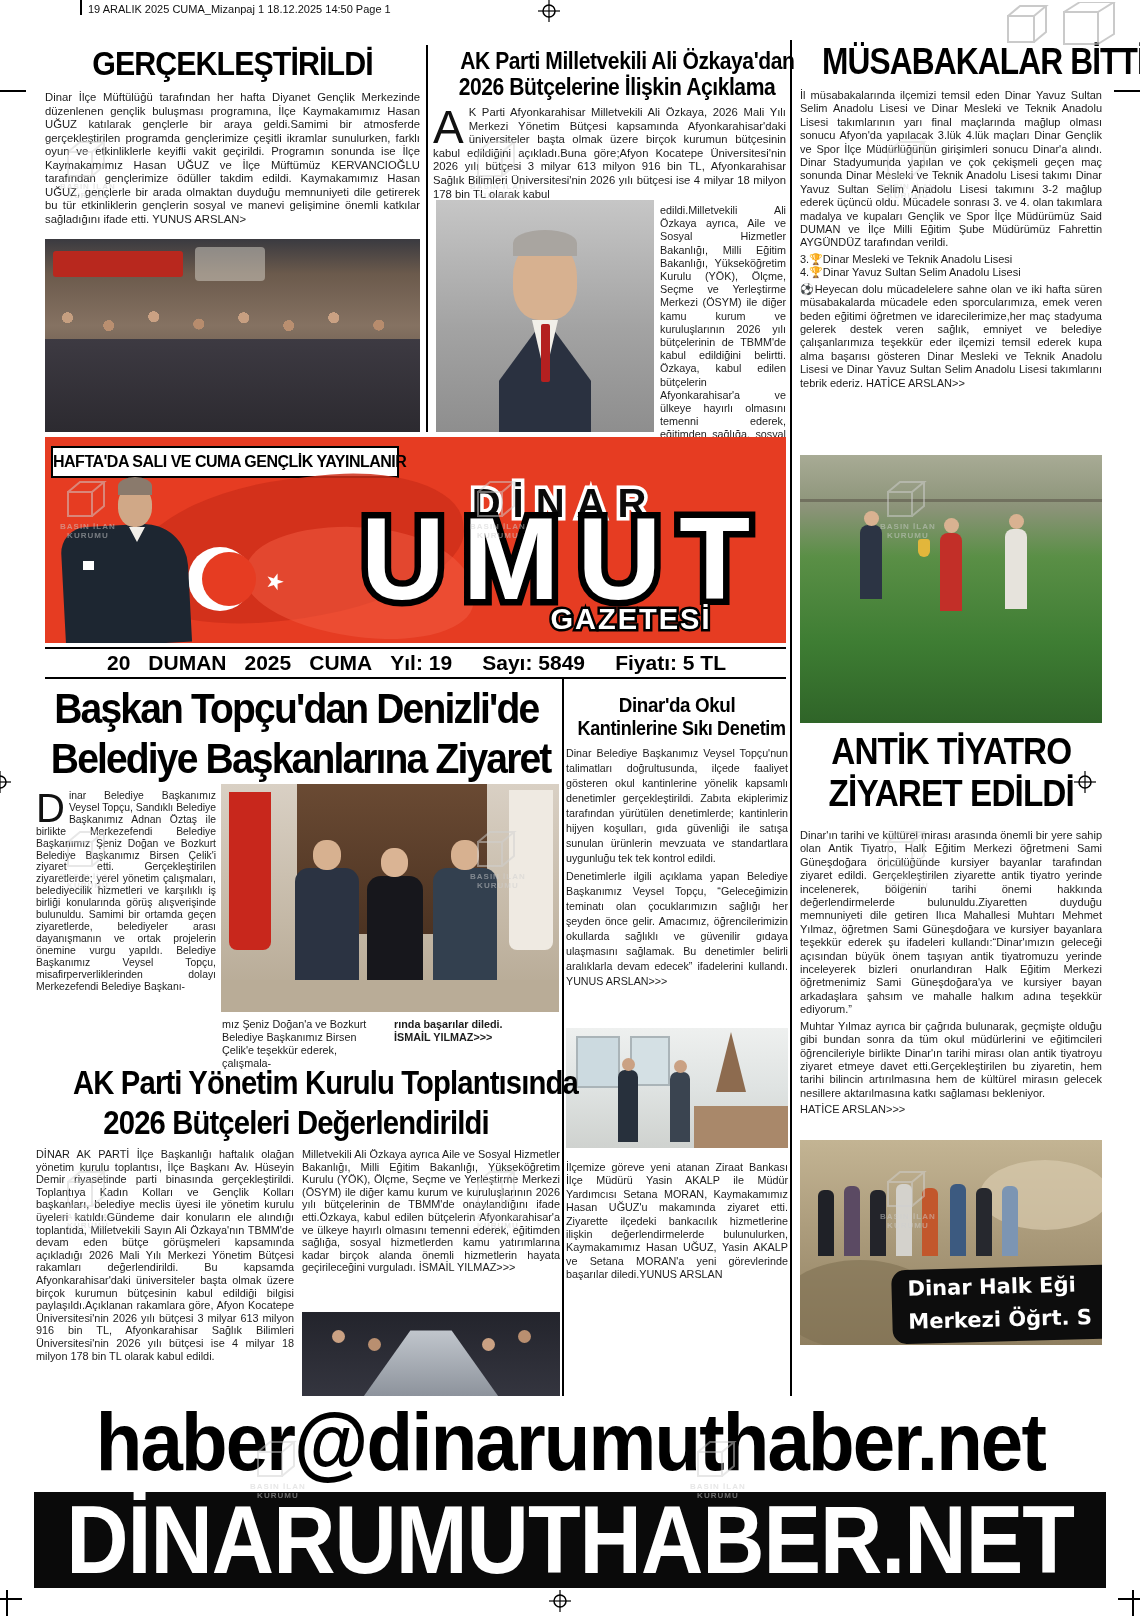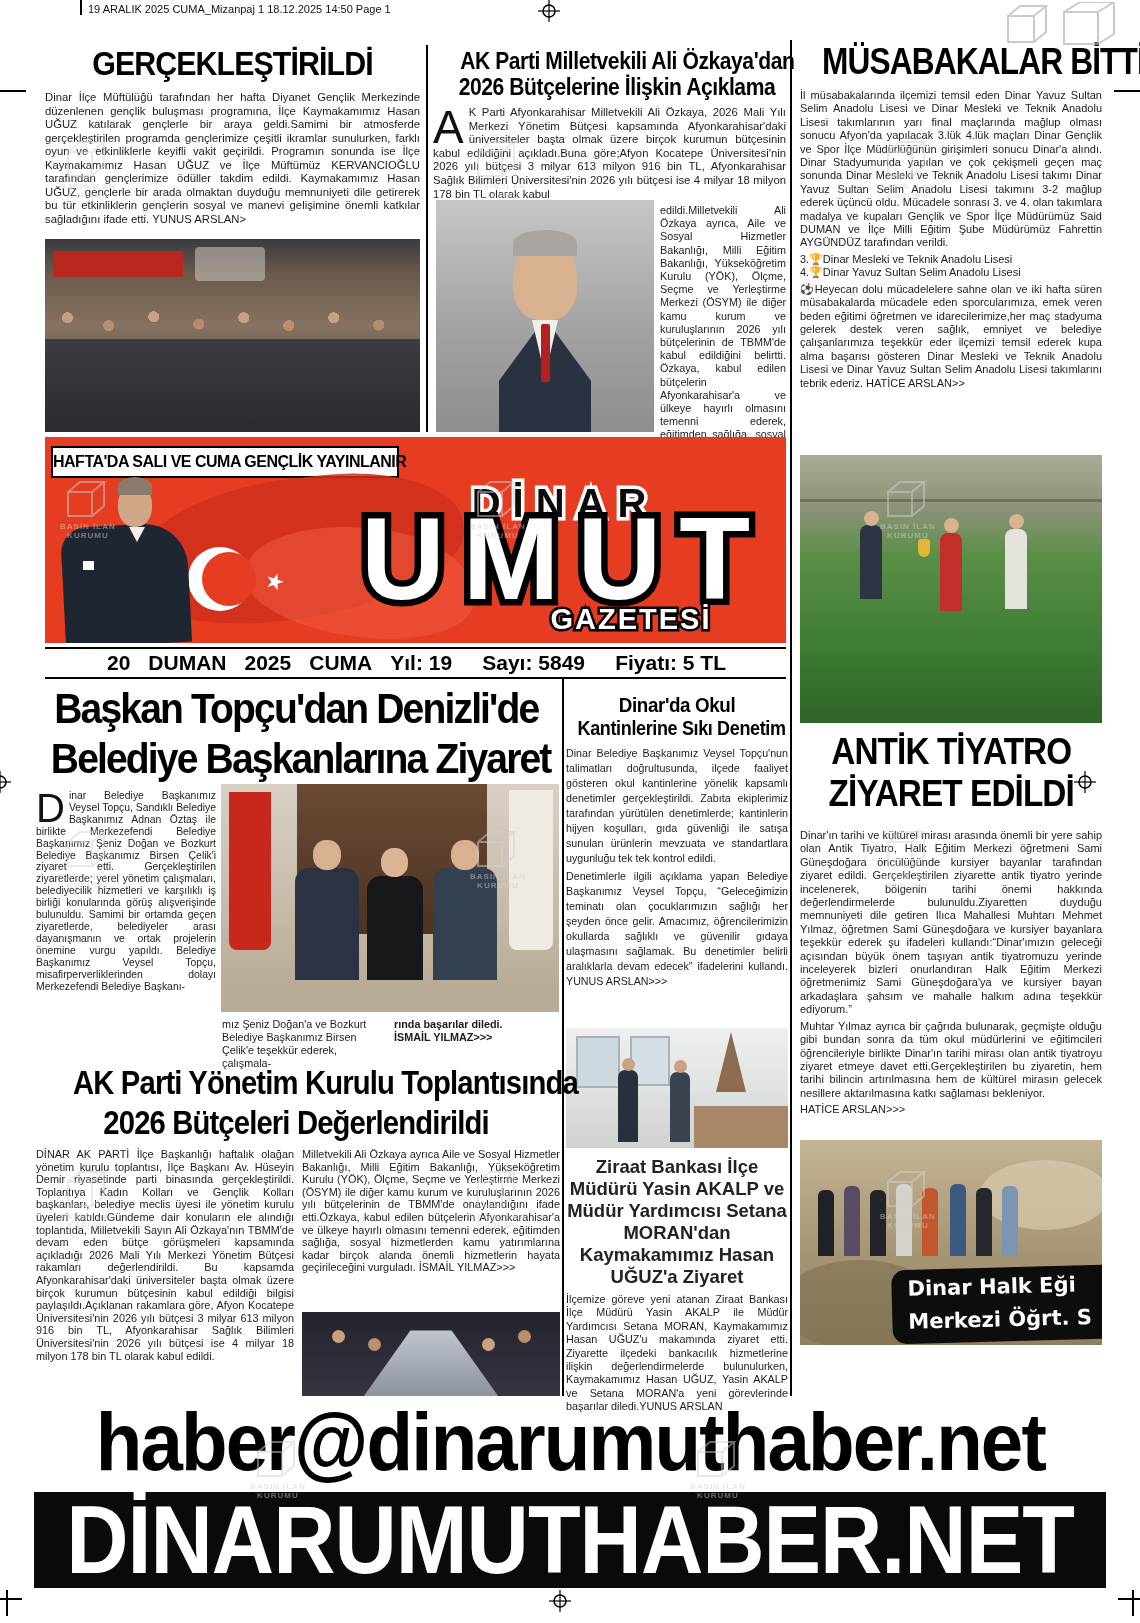--- a/index.html
+++ b/index.html
@@ -318,21 +318,20 @@
     <div class="abs" style="left:10px;top:8px;width:44px;height:52px;background:#ccdae0;border:2px solid #aab4b8;"></div>
     <div class="abs" style="left:64px;top:8px;width:40px;height:50px;background:#d4e0e4;border:2px solid #aab4b8;"></div>
     <div class="abs" style="left:150px;top:4px;width:30px;height:60px;background:#8d6b4f;clip-path:polygon(0 100%,50% 0,100% 100%);"></div>
     <div class="abs" style="left:52px;top:42px;width:20px;height:72px;background:#27303c;border-radius:7px 7px 0 0;"></div>
     <div class="abs" style="left:56px;top:30px;width:13px;height:13px;background:#caa183;border-radius:50%;"></div>
     <div class="abs" style="left:104px;top:44px;width:20px;height:70px;background:#3a4450;border-radius:7px 7px 0 0;"></div>
     <div class="abs" style="left:108px;top:32px;width:13px;height:13px;background:#caa183;border-radius:50%;"></div>
     <div class="abs" style="left:128px;top:78px;width:94px;height:42px;background:#a9886a;"></div>
   </div>
   <div class="abs" style="left:566px;top:1156px;width:222px;">
-    <div class="h-ziraat">Ziraat Bankası İlçe Müdürü Yasin AKALP ve Müdür Yardımcısı Setana MORAN'dan Kaymakamımız Hasan UĞUZ'a Ziyaret</div>
     <div class="bt" style="margin-top:5px;font-size:10.8px;line-height:13.4px;">İlçemize göreve yeni atanan Ziraat Bankası İlçe Müdürü Yasin AKALP ile Müdür Yardımcısı Setana MORAN, Kaymakamımız Hasan UĞUZ'u makamında ziyaret etti. Ziyarette ilçedeki bankacılık hizmetlerine ilişkin değerlendirmelerde bulunulurken, Kaymakamımız Hasan UĞUZ, Yasin AKALP ve Setana MORAN'a yeni görevlerinde başarılar diledi.YUNUS ARSLAN</div>
   </div>
 
   <div class="abs" style="left:800px;top:731px;width:302px;">
     <div class="hl h-antik"><span class="cond sx90">ANTİK TİYATRO</span></div>
     <div class="hl h-antik"><span class="cond sx90">ZİYARET EDİLDİ</span></div>
     <div class="bt" style="margin-top:14px;font-size:11px;line-height:13.4px;">
       <p>Dinar'ın tarihi ve kültürel mirası arasında önemli bir yere sahip olan Antik Tiyatro, Halk Eğitim Merkezi öğretmeni Sami Güneşdoğara öncülüğünde kursiyer bayanlar tarafından ziyaret edildi. Gerçekleştirilen ziyarette antik tiyatro yerinde incelenerek, bölgenin tarihi önemi hakkında değerlendirmelerde bulunuldu.Ziyaretten duyduğu memnuniyeti dile getiren Ilıca Mahallesi Muhtarı Mehmet Yılmaz, öğretmen Sami Güneşdoğara ve kursiyer bayanlara teşekkür ederek şu ifadeleri kullandı:“Dinar'ımızın geleceği açısından büyük önem taşıyan antik tiyatromuzu yerinde inceleyerek bizleri onurlandıran Halk Eğitim Merkezi öğretmenimiz Sami Güneşdoğara'ya ve kursiyer bayan arkadaşlara şahsım ve mahalle halkım adına teşekkür ediyorum.”</p>
       <p>Muhtar Yılmaz ayrıca bir çağrıda bulunarak, geçmişte olduğu gibi bundan sonra da tüm okul müdürlerini ve eğitimcileri öğrencileriyle birlikte Dinar'ın tarihi mirası olan antik tiyatroyu ziyaret etmeye davet etti.Gerçekleştirilen bu ziyaretin, hem tarihi bilincin artırılmasına hem de kültürel mirasın gelecek nesillere aktarılmasına katkı sağlaması bekleniyor.</p>
       <p>HATİCE ARSLAN&gt;&gt;&gt;</p>

